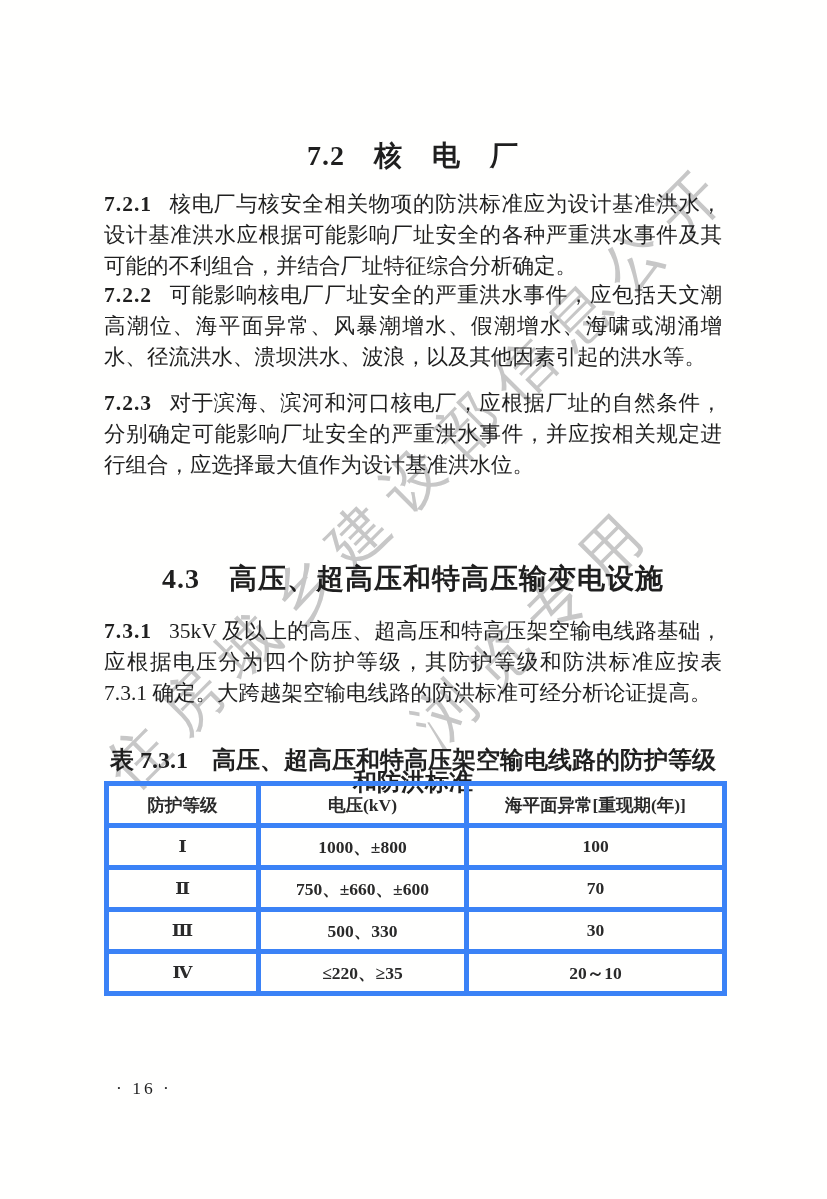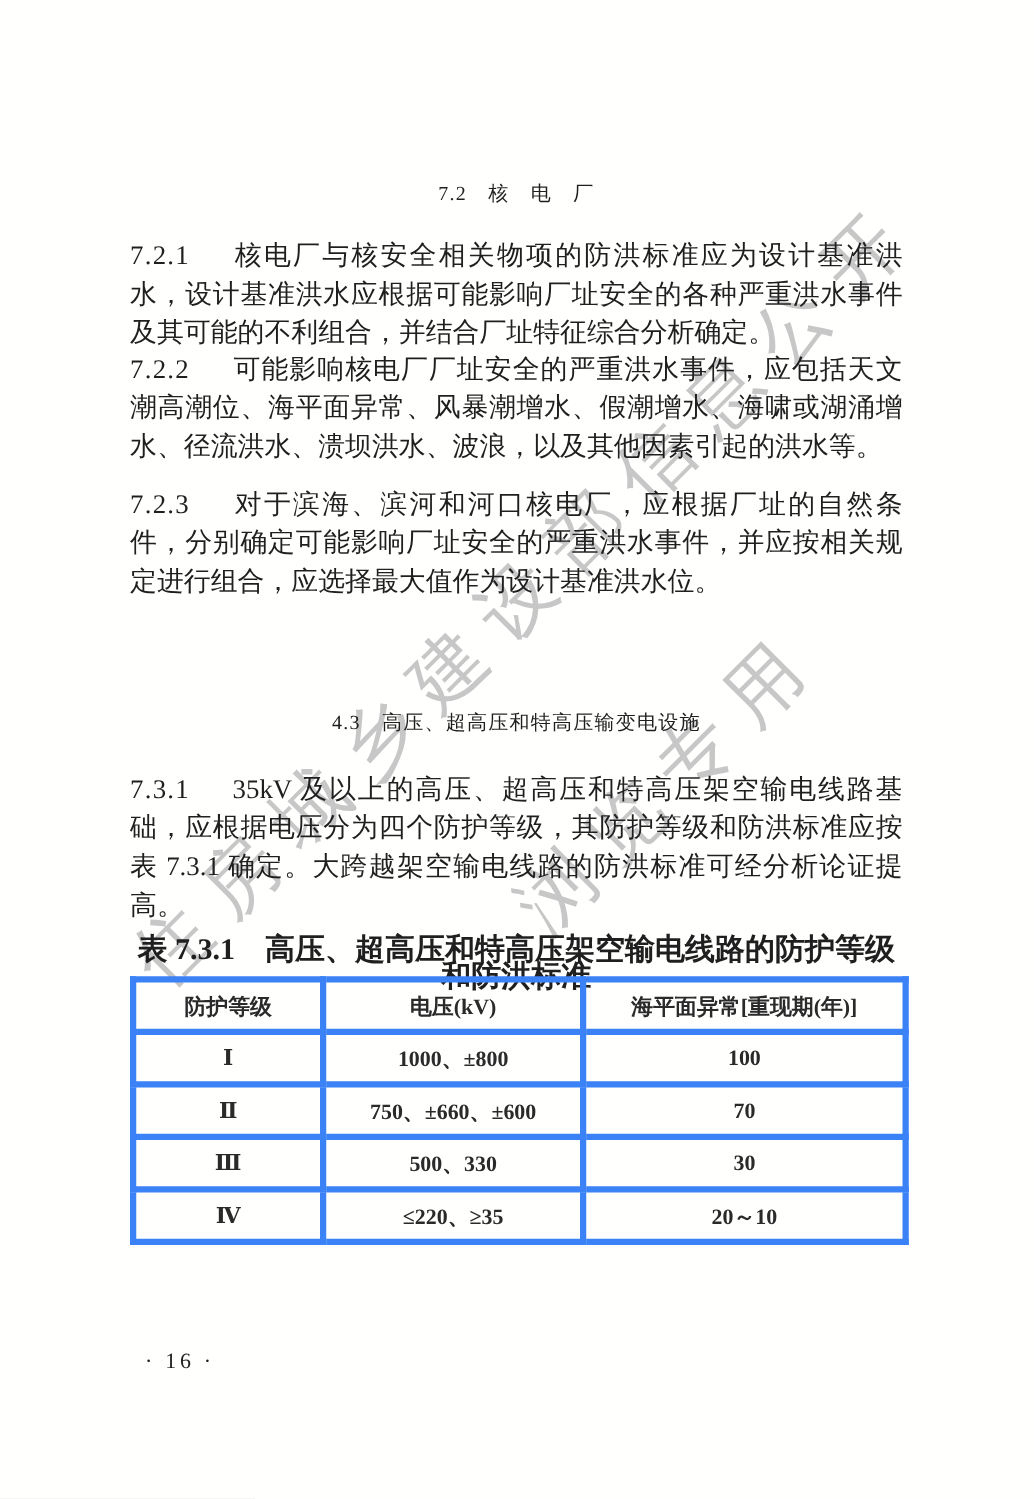--- a/index.html
+++ b/index.html
@@ -23,36 +23,36 @@
     font-weight:400;
     pointer-events:none;
     user-select:none;
   }
   .wm1{left:420px;top:475px;}
   .wm2{left:535px;top:625px;}
   
   .block{position:absolute;left:104px;width:618px;}
   .center{text-align:center;}
   .sec-heading{
-    font-weight:400;
-    font-size:16px;
+    font-weight:700;
+    font-size:28px;
     line-height:28px;
     letter-spacing:1px;
     text-align:center;
   }
   .clause{
     font-size:21.5px;
     line-height:31px;
     text-align:justify;
     text-justify:inter-ideograph;
     margin:0;
   }
   .clause .num{
-    font-weight:400;
-    margin-right:34px;
+    font-weight:700;
+    margin-right:17px;
     letter-spacing:1px;
   }
   .clause.bold{font-weight:700;}
   .tbl-caption{
     font-weight:700;
     font-size:24px;
     line-height:22px;
   }
   table.std{
     border-collapse:collapse;

